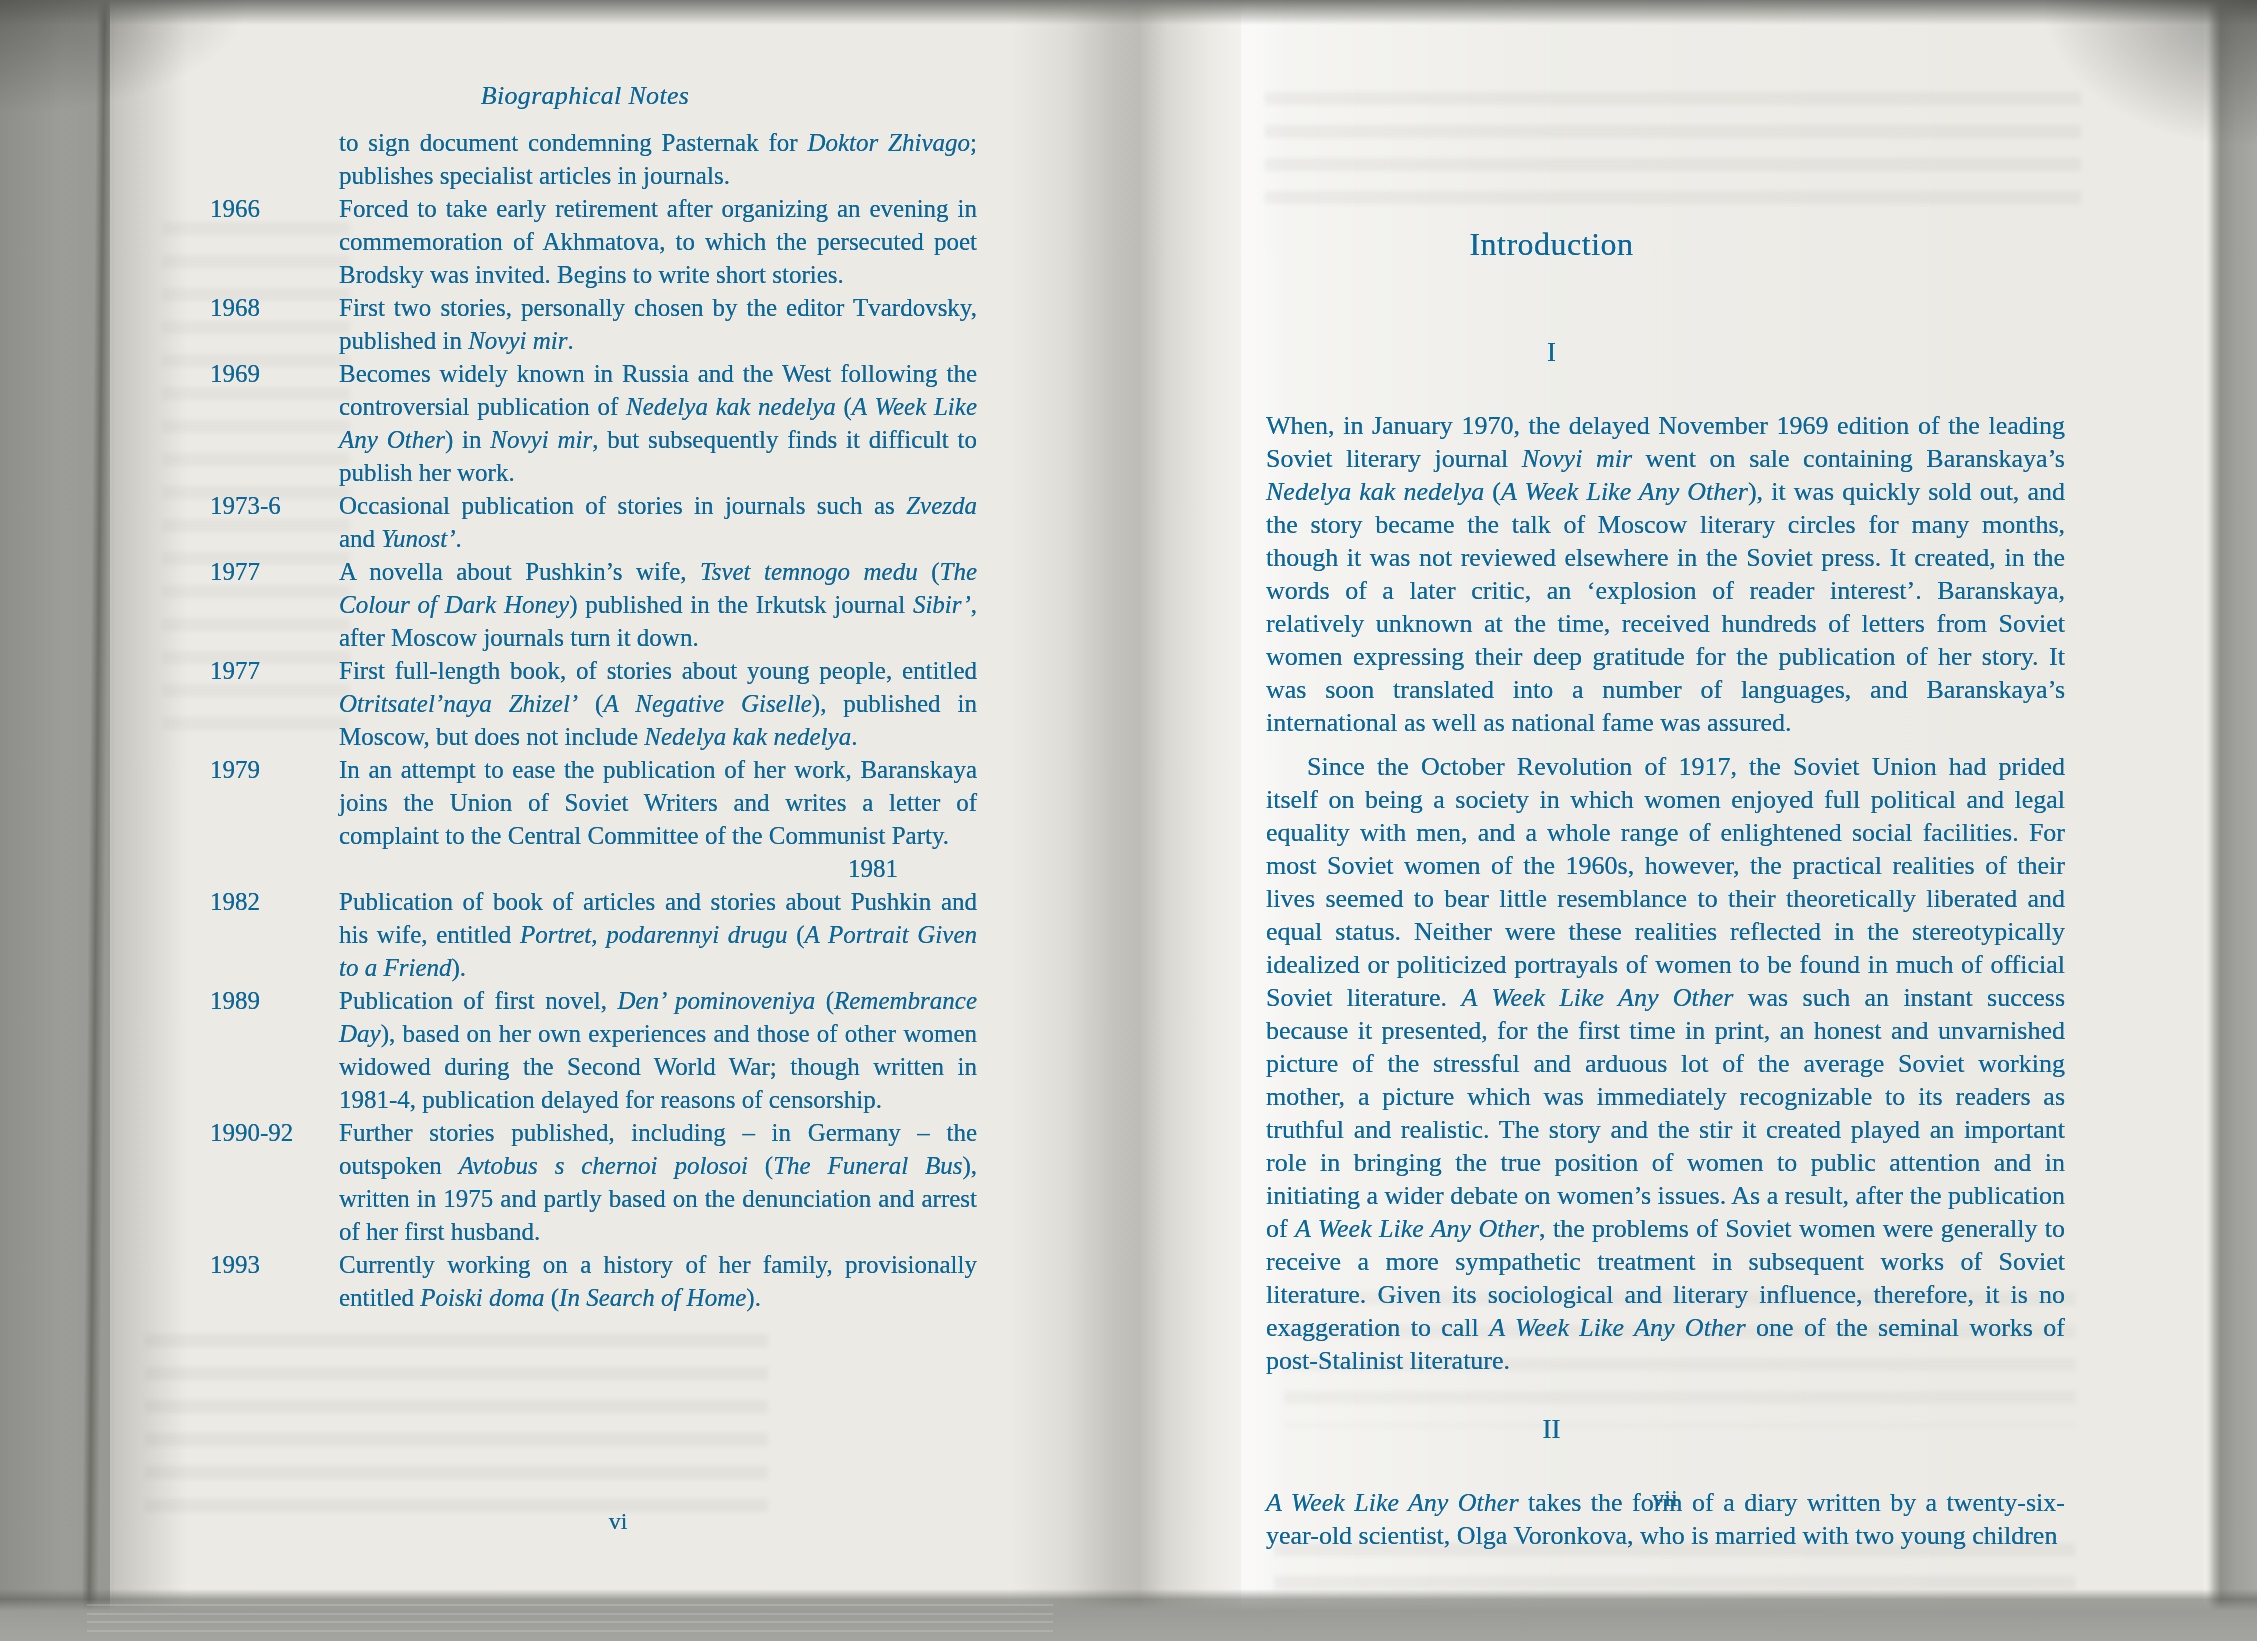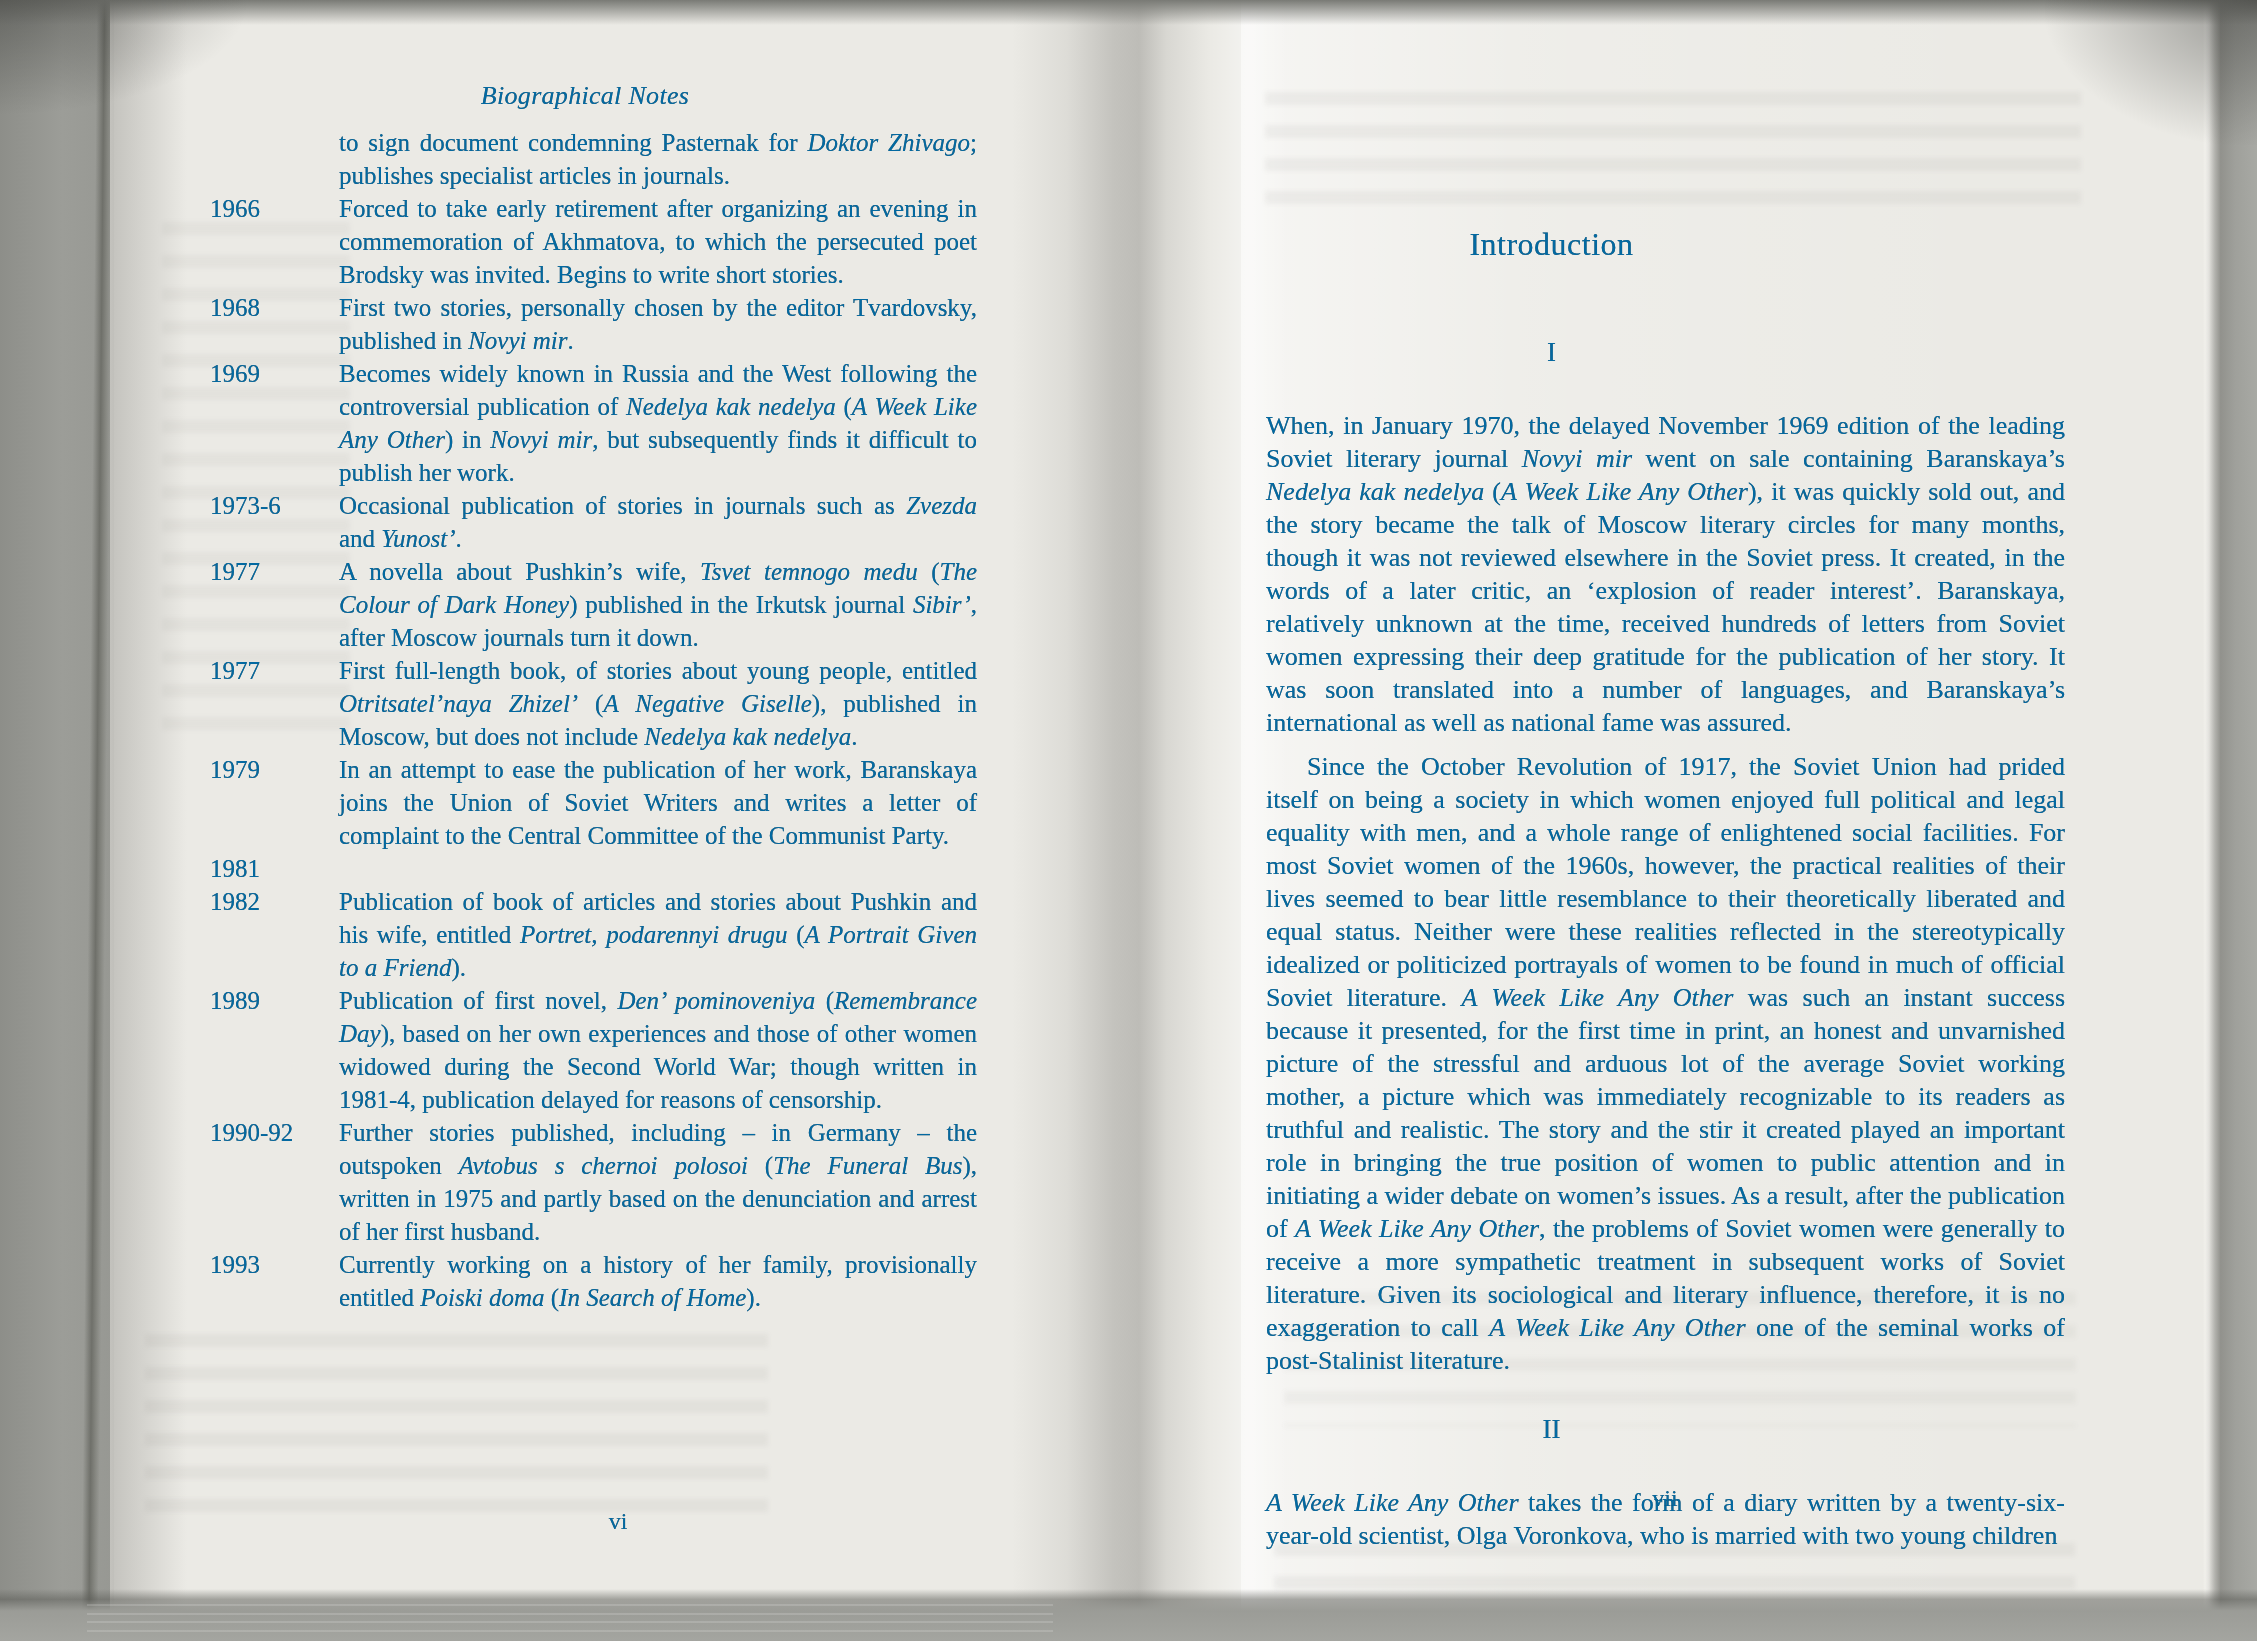--- a/index.html
+++ b/index.html
@@ -49,21 +49,21 @@
   .g2{left:145px;top:1334px;width:623px;height:193px;}
   .g3{left:1265px;top:92px;width:816px;height:130px;}
   .g4{left:1284px;top:1292px;width:792px;height:135px;opacity:.4;}
   .g5{left:1274px;top:1543px;width:801px;height:64px;}
   
   .ink{color:#0369a1;text-shadow:0 0 0.5px rgba(33,32,30,.65);}
   .running-header{position:absolute;left:450px;top:81px;width:270px;
     text-align:center;font-style:italic;font-size:26px;letter-spacing:0.3px;}
   .timeline{position:absolute;left:210px;top:126px;width:767px;
     font-size:25px;line-height:33px;}
-  .entry{display:flex;}
+  .entry{display:flex;justify-content:flex-end;}
   .year{width:129px;flex:none;}
   .entry-text{flex:1;text-align:justify;}
   .page-number{position:absolute;font-size:24px;width:154px;text-align:center;}
   .pn-left{left:541px;top:1508px;}
   .pn-right{left:1588px;top:1485px;}
   .right-content{position:absolute;left:1255px;top:224px;width:821px;
     font-size:26px;line-height:33px;}
   .chapter-title{position:relative;left:-114px;margin:0;text-align:center;
     font-size:32px;line-height:41px;font-weight:normal;letter-spacing:0.5px;}
   .numeral{position:relative;left:-114px;text-align:center;

